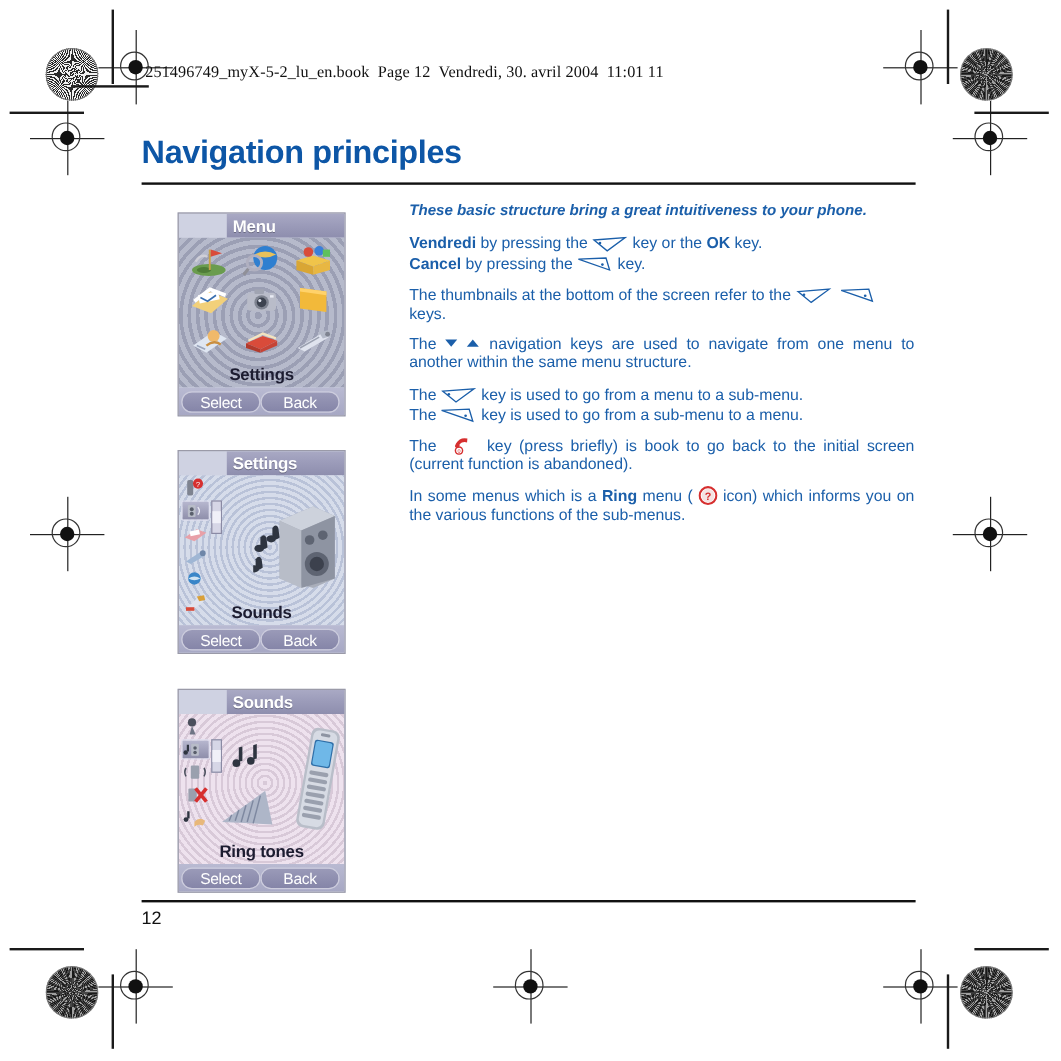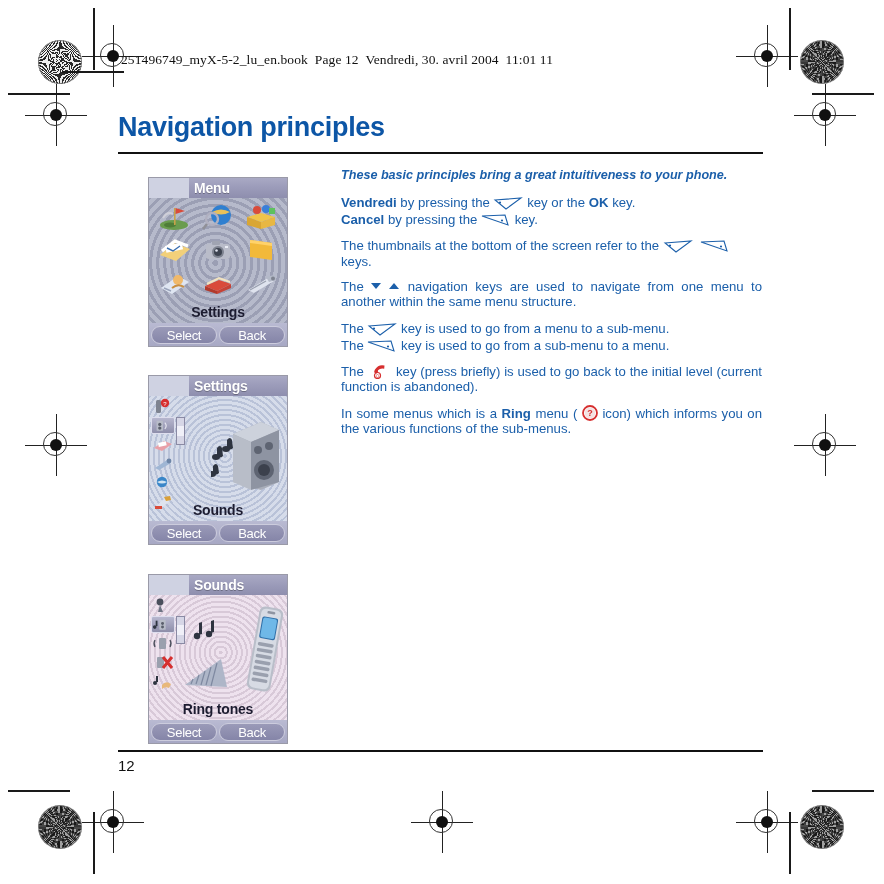--- a/index.html
+++ b/index.html
@@ -199,21 +199,20 @@
     font-size: 14px;
     font-weight: bold;
     color: #1c1c30;
     letter-spacing: -0.2px;
   }
   .phone .softkeys {
     height: 23px;
     background: linear-gradient(to bottom, #b9bad2 0%, #a7a8c4 100%);
     display: flex;
     align-items: center;
-    justify-content: space-between;
     padding: 0 2px;
     box-sizing: border-box;
   }
   .phone .sk {
     width: 66px; height: 18px;
     border-radius: 9px;
     background: linear-gradient(to bottom, #9a9ab8 0%, #8585a8 100%);
     border: 1px solid #ccccdd;
     color: #ffffff;
     font-size: 13px;
@@ -627,21 +626,21 @@
     <div class="caption">Ring tones</div>
   </div>
   <div class="softkeys">
     <div class="sk">Select</div>
     <div class="sk">Back</div>
   </div>
 </div>
 
 <div class="content">
 
-  <p class="lead">These basic principles bring a great intuitiveness to your phone.</p>
+  <p class="lead">These basic structure bring a great intuitiveness to your phone.</p>
 
   <p class="tight" style="line-height:16.4px;">
     <span class="b">Vendredi</span><span> by pressing the </span><span class="key-soft"><svg width="30" height="13" viewBox="0 0 30 13">
           <path d="M2 3 L28 1 L13 12 Z" fill="none" stroke="#1b5faa" stroke-width="1.1"></path>
           <circle cx="7" cy="5.6" r="1.1" fill="#1b5faa"></circle>
         </svg></span><span> key or the </span><span class="b">OK</span><span> key.</span><br>
     <span class="b">Cancel</span><span> by pressing the </span><span class="key-soft"><svg width="30" height="13" viewBox="0 0 30 13">
           <path d="M1 2 L27 11 L24 1 Z" fill="none" stroke="#1b5faa" stroke-width="1.1"></path>
           <circle cx="21" cy="6.5" r="1.1" fill="#1b5faa"></circle>
         </svg></span><span> key.</span>
@@ -672,21 +671,21 @@
           <path d="M1 2 L27 11 L24 1 Z" fill="none" stroke="#1b5faa" stroke-width="1.1"></path>
           <circle cx="21" cy="6.5" r="1.1" fill="#1b5faa"></circle>
         </svg></span><span> key is used to go from a sub-menu to a menu.</span>
   </p>
 
   <p class="just">
     <span>The </span>&nbsp;<span class="key-hangup"><svg width="17" height="15" viewBox="0 0 17 15">
           <path d="M13.5 1.5 q-6 -1.5 -9.5 4 q-1.2 2 -0.6 3 q1 1.6 2.6 0.4 q1.6 -1.2 1 -2.6 q2.4 -2.6 6.2 -1.6 Z" fill="#d62f2f"></path>
           <circle cx="6.5" cy="11.5" r="3" fill="none" stroke="#d62f2f" stroke-width="1.2"></circle>
           <text x="6.5" y="13.6" font-size="4.6" fill="#d62f2f" text-anchor="middle" font-family="Liberation Sans">0</text>
-        </svg></span>&nbsp;<span> key (press briefly) is used to go back to the initial level (current function is abandoned).</span>
+        </svg></span>&nbsp;<span> key (press briefly) is book to go back to the initial screen (current function is abandoned).</span>
   </p>
 
   <p class="just">
     <span>In some menus which is a </span><span class="b">Ring</span><span> menu ( </span><span class="help-icon"><svg width="16" height="16" viewBox="0 0 16 16">
           <circle cx="8" cy="8" r="7" fill="none" stroke="#d62f2f" stroke-width="1.8"></circle>
           <circle cx="8" cy="8" r="5.4" fill="#f4e2e2"></circle>
           <text x="8" y="11.4" font-size="9" font-weight="bold" fill="#d62f2f" text-anchor="middle" font-family="Liberation Sans">?</text>
         </svg></span><span> icon) which informs you on the various functions of the sub-menus.</span>
   </p>
 

